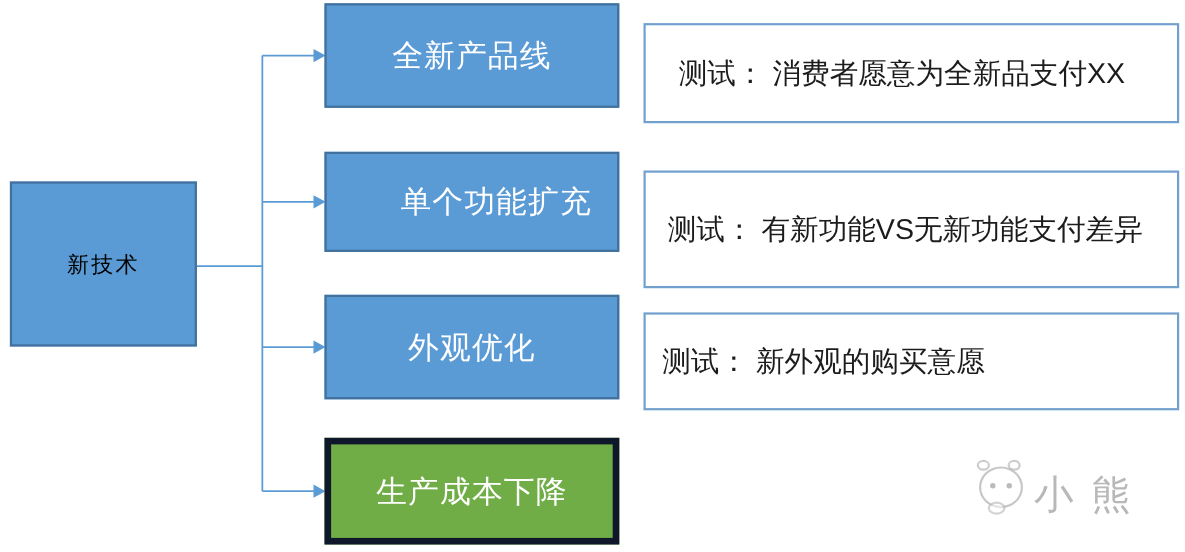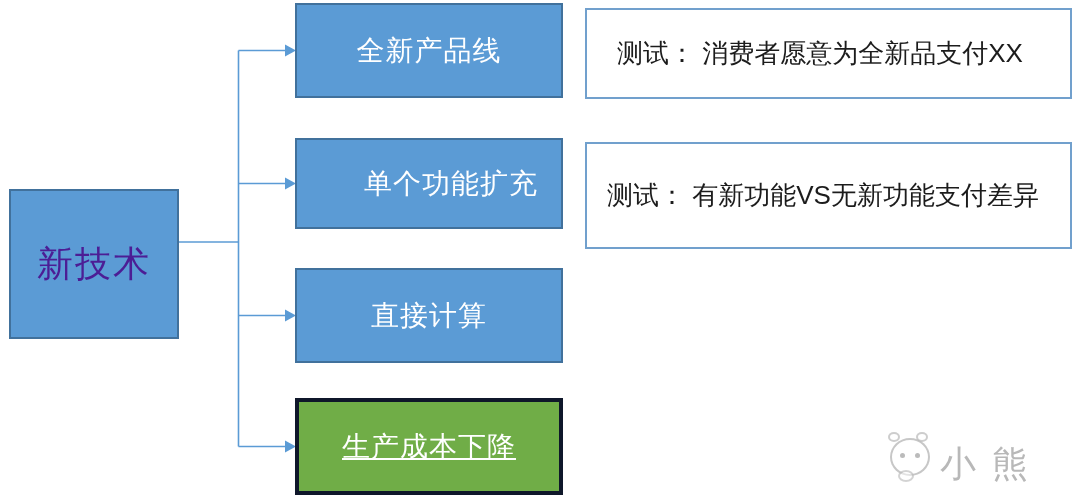--- a/index.html
+++ b/index.html
@@ -23,70 +23,70 @@
 
   
   .root-box {
     position: absolute;
     left: 9px; top: 165px;
     width: 170px; height: 150px;
     background: #5b9bd5;
     border: 2px solid #41719c;
     box-sizing: border-box;
     display: flex; align-items: center; justify-content: center;
-    color: #4c1d95;
-    font-size: 36px;
+    color: #000000;
+    font-size: 20px;
     letter-spacing: 2px;
     z-index: 2;
-    margin-top: 24px;
   }
 
   
   .branch-box {
     position: absolute;
     left: 295px;
     width: 268px;
     box-sizing: border-box;
     display: flex; align-items: center; justify-content: center;
     color: #ffffff;
     font-size: 28px;
     letter-spacing: 1px;
     z-index: 2;
   }
   .branch-blue  { background: #5b9bd5; border: 2px solid #41719c; }
-  .branch-green { background: #70ad47; border: 4px solid #0f172a; text-decoration: underline; }
+  .branch-green { background: #70ad47; border: 6px solid #0f172a; }
   .branch-r1 { top: 3px;   height: 95px; }
   .branch-r2 { top: 138px; height: 91px; padding-left: 44px; }
   .branch-r3 { top: 268px; height: 95px; }
   .branch-r4 { top: 398px; height: 97px; }
 
   
   .detail-box {
     position: absolute;
     left: 585px;
     width: 487px;
     box-sizing: border-box;
     display: flex; align-items: center;
     color: #1c1c1c;
     font-size: 26px;
     z-index: 2;
     background: #ffffff;
     white-space: nowrap;
+    margin-top: 13px;
   }
   .detail-blue  { border: 2px solid #71a0cd; }
   .detail-green { border: 2px solid #70ad47; }
   .detail-r1 { top: 8px;   height: 91px; padding-left: 30px; }
   .detail-r2 { top: 142px; height: 107px; padding-left: 20px; }
   .detail-r3 { top: 271px; height: 89px; padding-left: 15px; }
   .detail-r4 { top: 403px; height: 90px; padding-left: 12px; }
 
   
   .watermark {
     position: absolute;
-    left: 880px; top: 430px;
+    left: 880px; top: 416px;
     width: 195px; height: 62px;
     z-index: 5;
     pointer-events: none;
   }
   .wm-face {
     position: absolute;
     left: 10px; top: 8px;
     width: 40px; height: 38px;
     border: 2px solid rgba(130,130,130,0.45);
     border-radius: 50%;
@@ -158,31 +158,34 @@
     <span>新技术</span>
   </div>
 
   <div class="branch-box branch-blue branch-r1">
     <span>全新产品线</span>
   </div>
   <div class="branch-box branch-blue branch-r2">
     <span>单个功能扩充</span>
   </div>
   <div class="branch-box branch-blue branch-r3">
-    <span>直接计算</span>
+    <span>外观优化</span>
   </div>
   <div class="branch-box branch-green branch-r4">
     <span>生产成本下降</span>
   </div>
 
   <div class="detail-box detail-blue detail-r1">
     <span>测试： 消费者愿意为全新品支付XX</span>
   </div>
   <div class="detail-box detail-blue detail-r2">
     <span>测试： 有新功能VS无新功能支付差异</span>
+  </div>
+  <div class="detail-box detail-blue detail-r3">
+    <span>测试： 新外观的购买意愿</span>
   </div>
 
   <div class="watermark">
     <span class="wm-ear-l"></span>
     <span class="wm-ear-r"></span>
     <span class="wm-face"></span>
     <span class="wm-bubble"></span>
     <span class="wm-text">小熊</span>
   </div>
 

